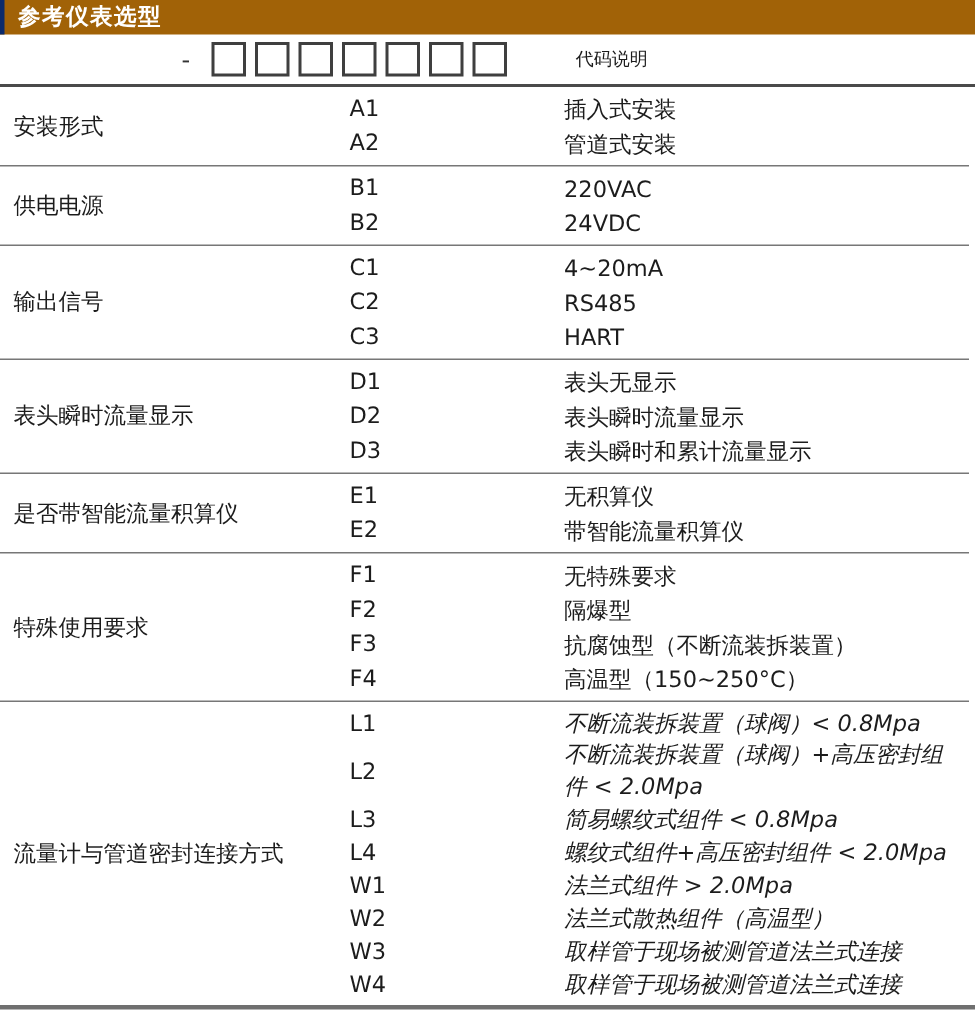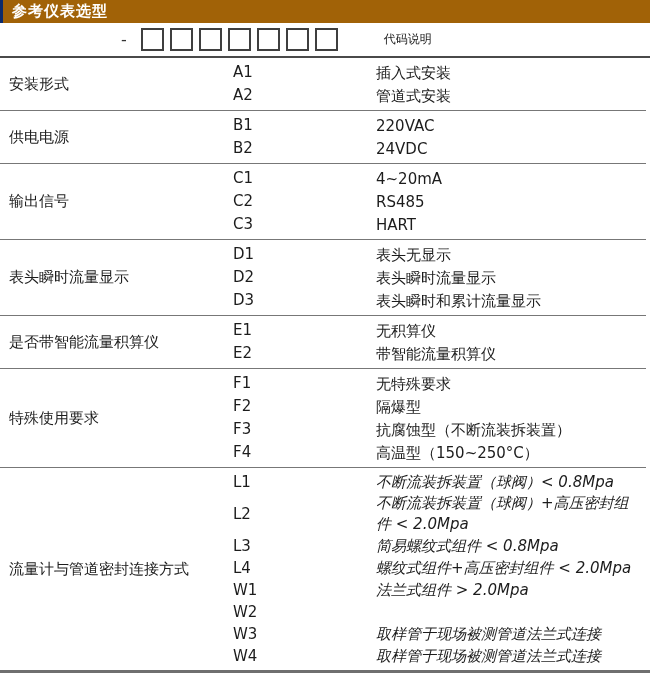--- a/index.html
+++ b/index.html
@@ -182,20 +182,21 @@
         <div class="option-row">
           <div class="option-code">L4</div>
           <div class="option-desc">螺纹式组件+高压密封组件 &lt; 2.0Mpa</div>
         </div>
         <div class="option-row">
           <div class="option-code">W1</div>
           <div class="option-desc">法兰式组件 &gt; 2.0Mpa</div>
         </div>
         <div class="option-row">
           <div class="option-code">W2</div>
+          <div class="option-desc">法兰式散热组件（高温型）</div>
         </div>
         <div class="option-row">
           <div class="option-code">W3</div>
           <div class="option-desc">取样管于现场被测管道法兰式连接</div>
         </div>
         <div class="option-row">
           <div class="option-code">W4</div>
           <div class="option-desc">取样管于现场被测管道法兰式连接</div>
         </div>
       </div>

